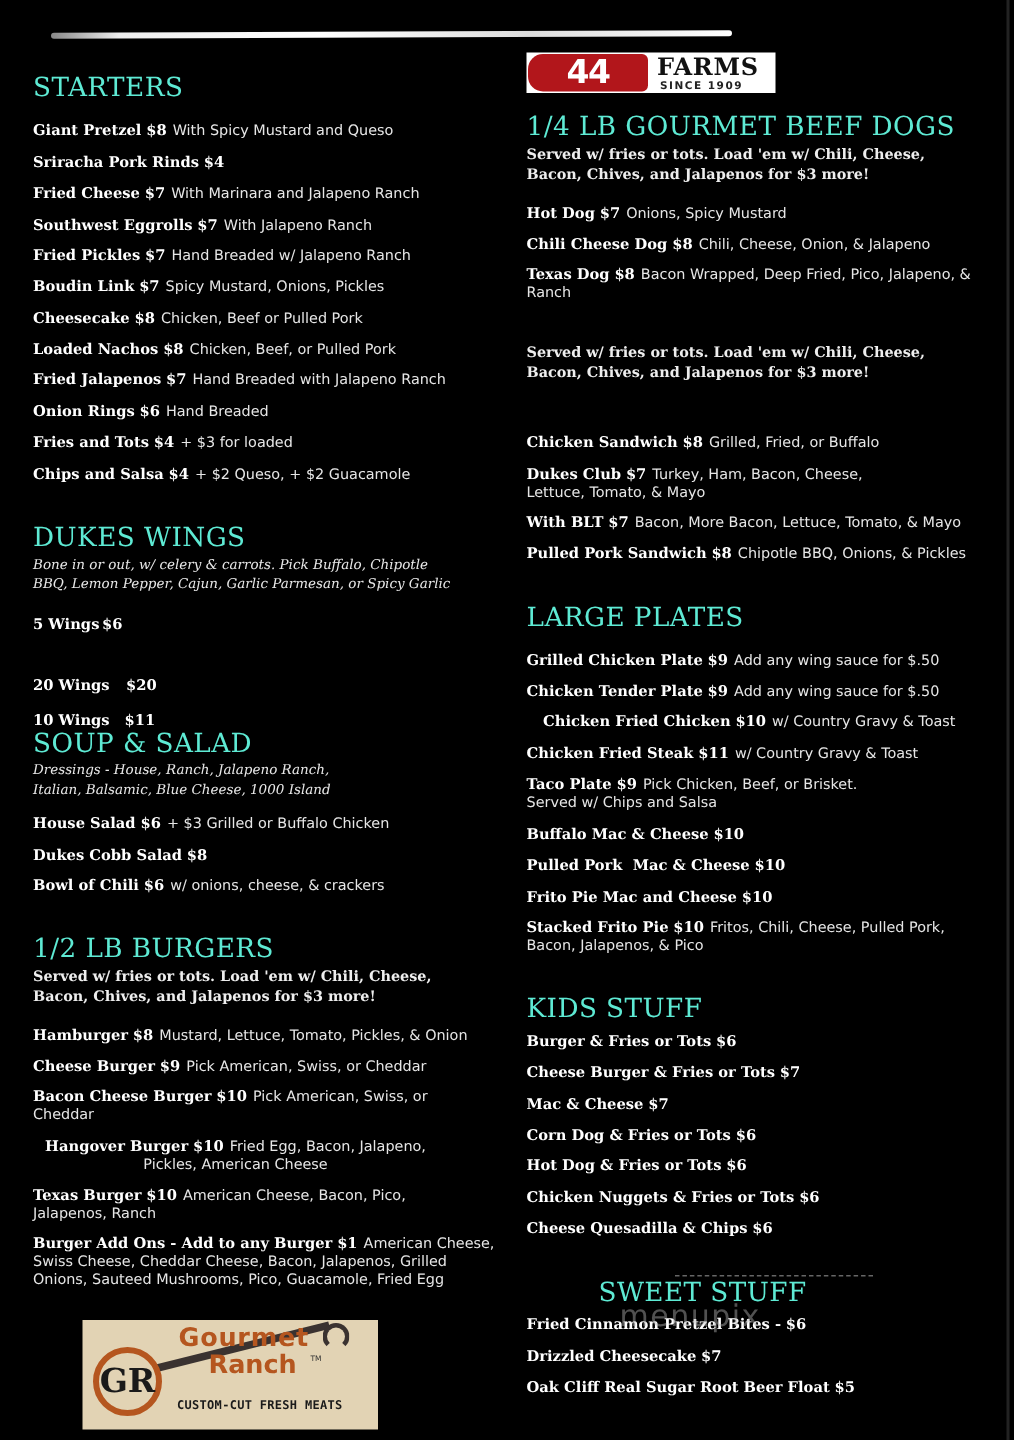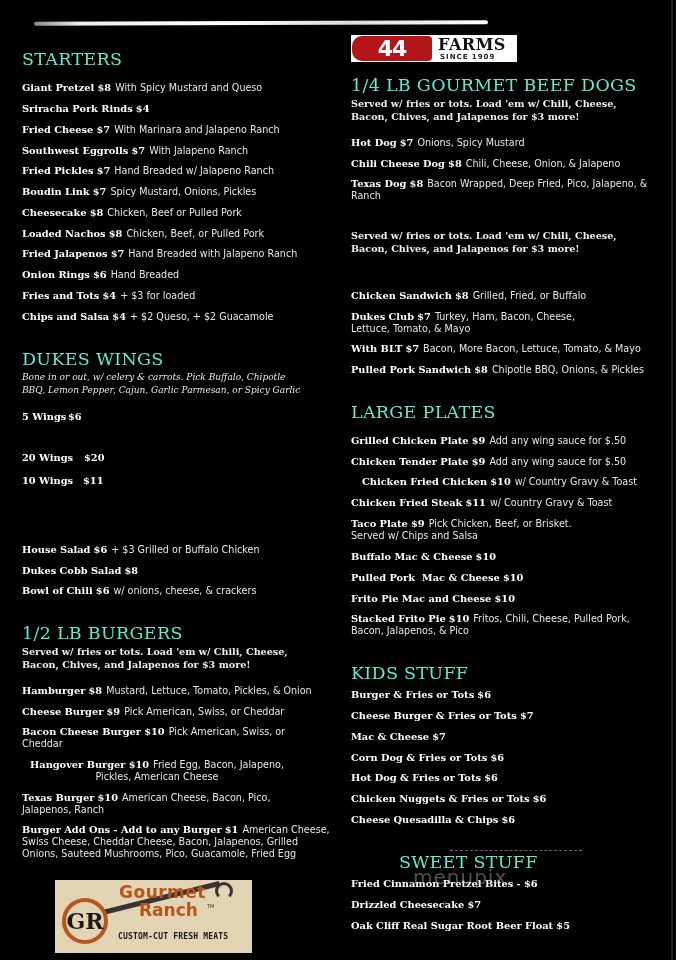--- a/index.html
+++ b/index.html
@@ -134,20 +134,22 @@
 
   <div class="section" style="top:348px;">
     <h2>DUKES WINGS</h2>
     <div class="note-script" style="width:280px;">Bone in or out, w/ celery &amp; carrots. Pick Buffalo, Chipotle BBQ, Lemon Pepper, Cajun, Garlic Parmesan, or Spicy Garlic</div>
   </div>
   <div class="item" style="top:411px;"><span class="name" style="display:inline-block;width:46px;">5 Wings</span><span class="price">$6</span></div>
   <div class="item" style="top:431px;margin-top:44px;"><span class="name" style="display:inline-block;width:61px;">10 Wings</span><span class="price">$11</span></div>
   <div class="item" style="top:452px;"><span class="name" style="display:inline-block;width:62px;">20 Wings</span><span class="price">$20</span></div>
 
   <div class="section" style="top:485px;">
+    <h2>SOUP &amp; SALAD</h2>
+    <div class="note-script" style="width:230px;">Dressings - House, Ranch, Jalapeno Ranch, Italian, Balsamic, Blue Cheese, 1000 Island</div>
   </div>
   <div class="item" style="top:544px;"><span class="name">House Salad</span> <span class="price">$6</span><span class="desc">+ $3 Grilled or Buffalo Chicken</span></div>
   <div class="item" style="top:565px;"><span class="name">Dukes Cobb Salad</span> <span class="price">$8</span></div>
   <div class="item" style="top:585px;"><span class="name">Bowl of Chili</span> <span class="price">$6</span><span class="desc">w/ onions, cheese, &amp; crackers</span></div>
 
   <div class="section" style="top:622px;">
     <h2>1/2 LB BURGERS</h2>
     <div class="note-serif" style="width:275px;">Served w/ fries or tots. Load 'em w/ Chili, Cheese, Bacon, Chives, and Jalapenos for $3 more!</div>
   </div>
   <div class="item" style="top:685px;"><span class="name">Hamburger</span> <span class="price">$8</span><span class="desc">Mustard, Lettuce, Tomato, Pickles, &amp; Onion</span></div>

